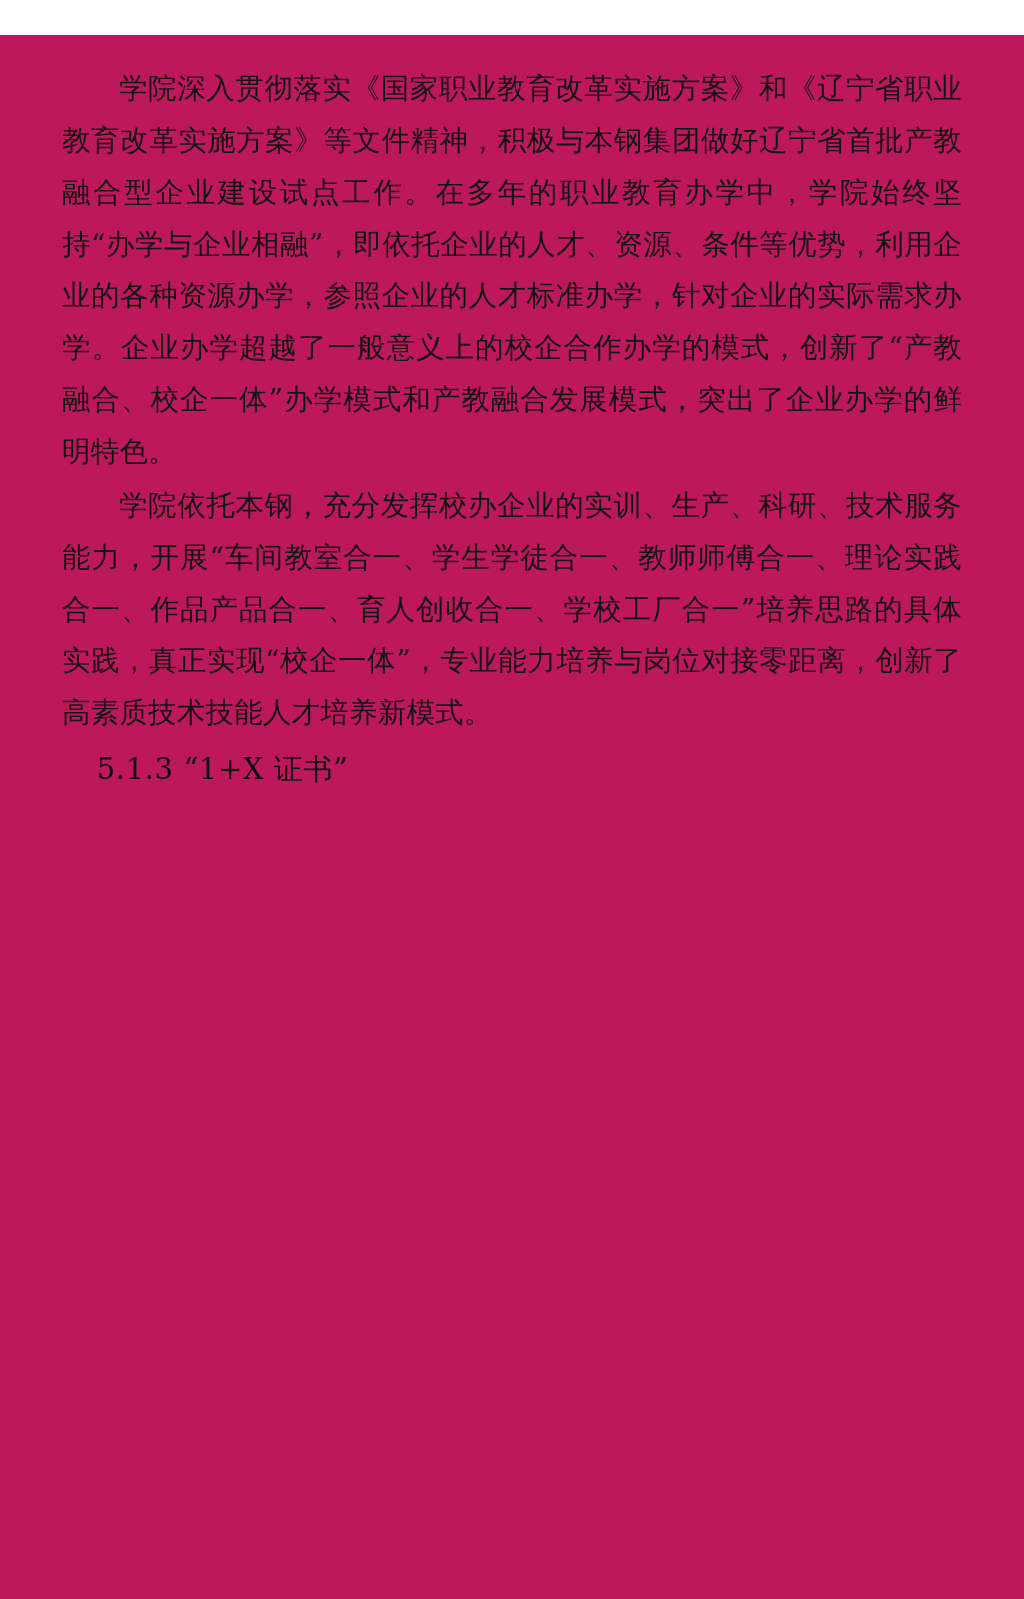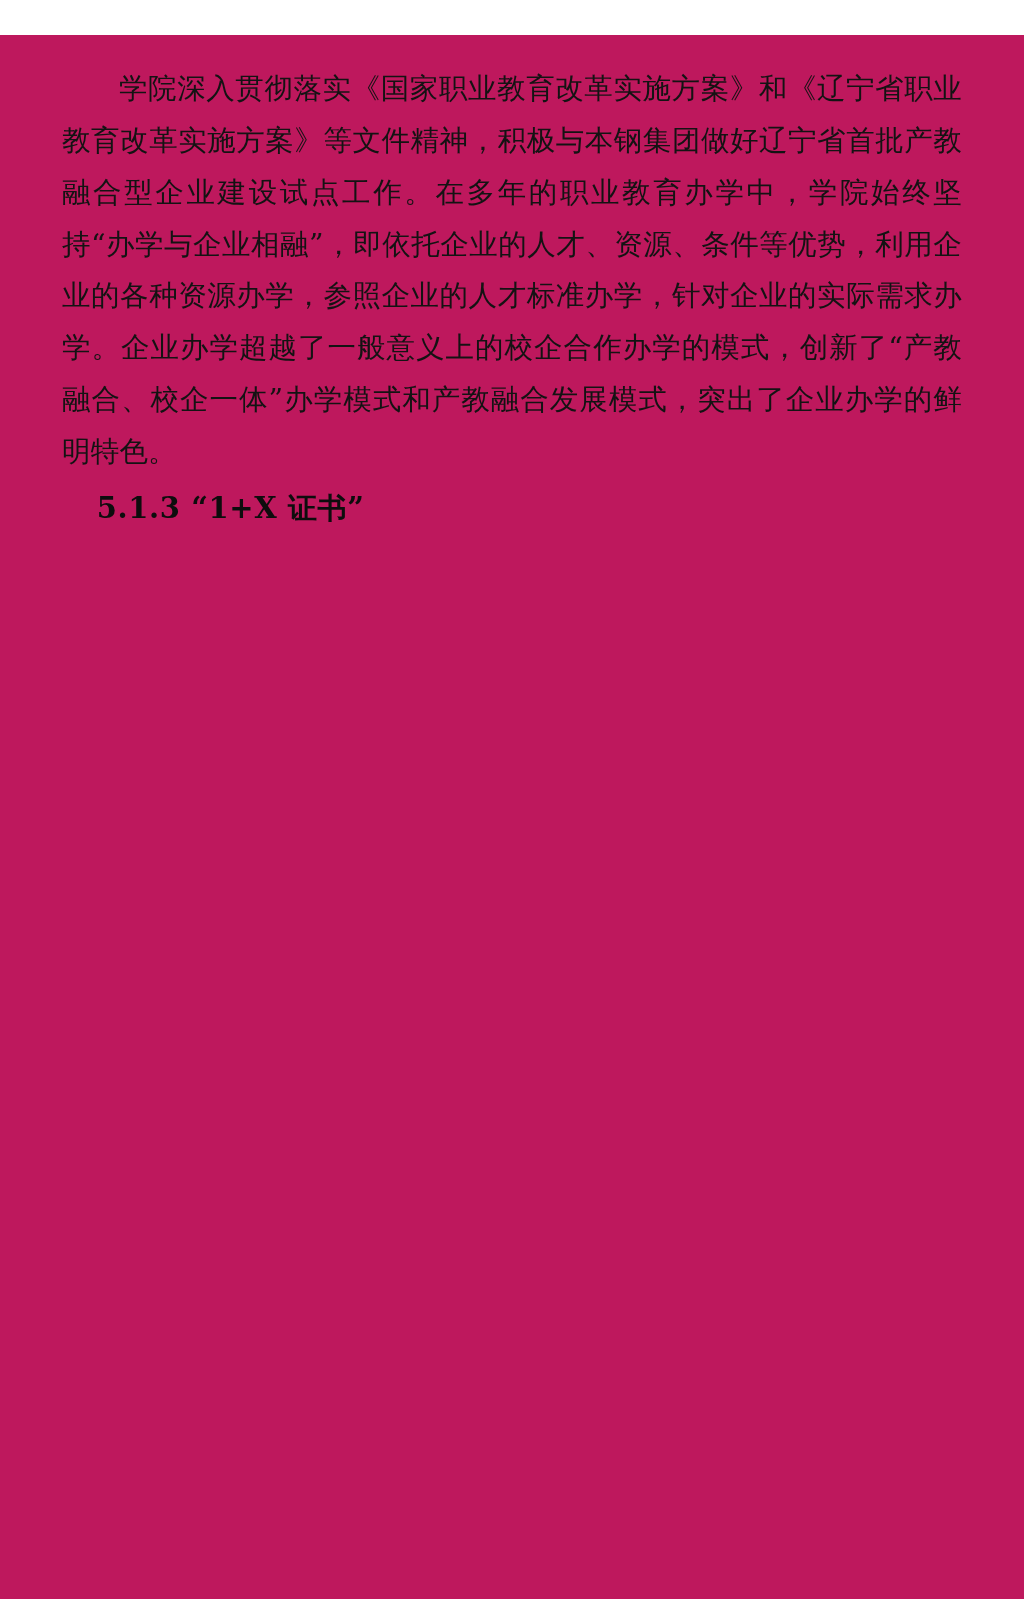--- a/index.html
+++ b/index.html
@@ -27,26 +27,27 @@
     text-align: justify;
     text-justify: inter-ideograph;
     text-indent: 2em;
     margin: 0 0 2px 0;
     letter-spacing: 0.2px;
     color: #131313;
   }
   .heading {
     font-size: 29px;
     line-height: 1.82;
-    font-weight: 700;
+    font-weight: 400;
     text-indent: 1.2em;
     margin: 4px 0 0 0;
     letter-spacing: 0.6px;
     color: #0d0d0d;
   }
 </style>
 </head>
 <body>
 
 <div class="page">
   <p class="para">学院深入贯彻落实《国家职业教育改革实施方案》和《辽宁省职业教育改革实施方案》等文件精神，积极与本钢集团做好辽宁省首批产教融合型企业建设试点工作。在多年的职业教育办学中，学院始终坚持“办学与企业相融”，即依托企业的人才、资源、条件等优势，利用企业的各种资源办学，参照企业的人才标准办学，针对企业的实际需求办学。企业办学超越了一般意义上的校企合作办学的模式，创新了“产教融合、校企一体”办学模式和产教融合发展模式，突出了企业办学的鲜明特色。</p>
+  <p class="para">学院依托本钢，充分发挥校办企业的实训、生产、科研、技术服务能力，开展“车间教室合一、学生学徒合一、教师师傅合一、理论实践合一、作品产品合一、育人创收合一、学校工厂合一”培养思路的具体实践，真正实现“校企一体”，专业能力培养与岗位对接零距离，创新了高素质技术技能人才培养新模式。</p>
   <h3 class="heading">5.1.3 “1+X 证书”</h3>
 </div>
 
 </body></html>

